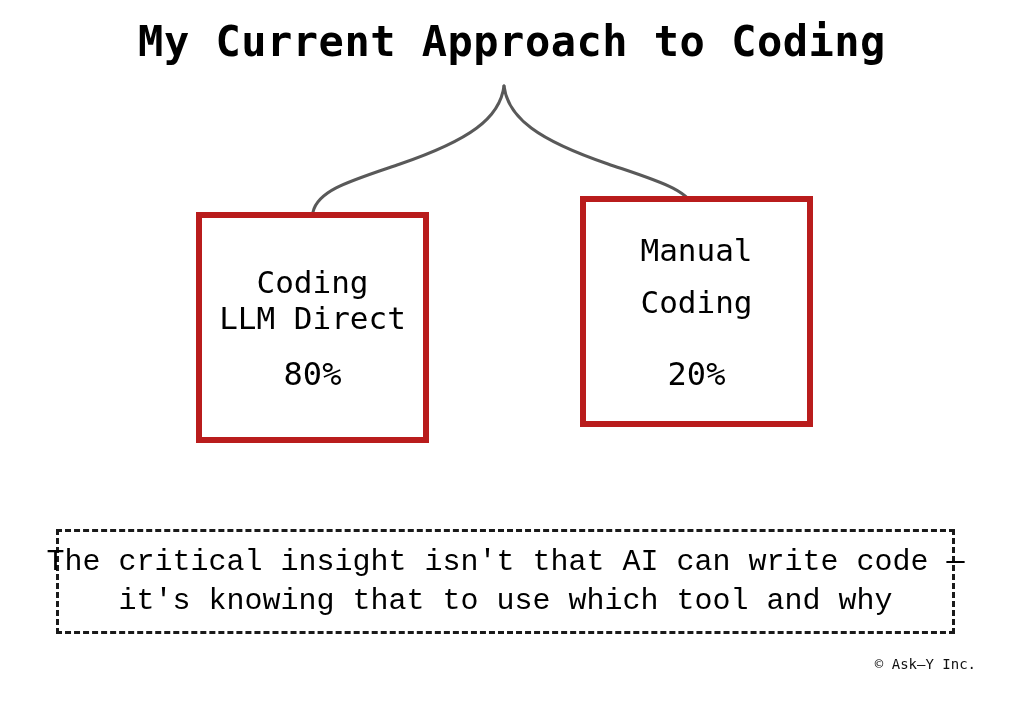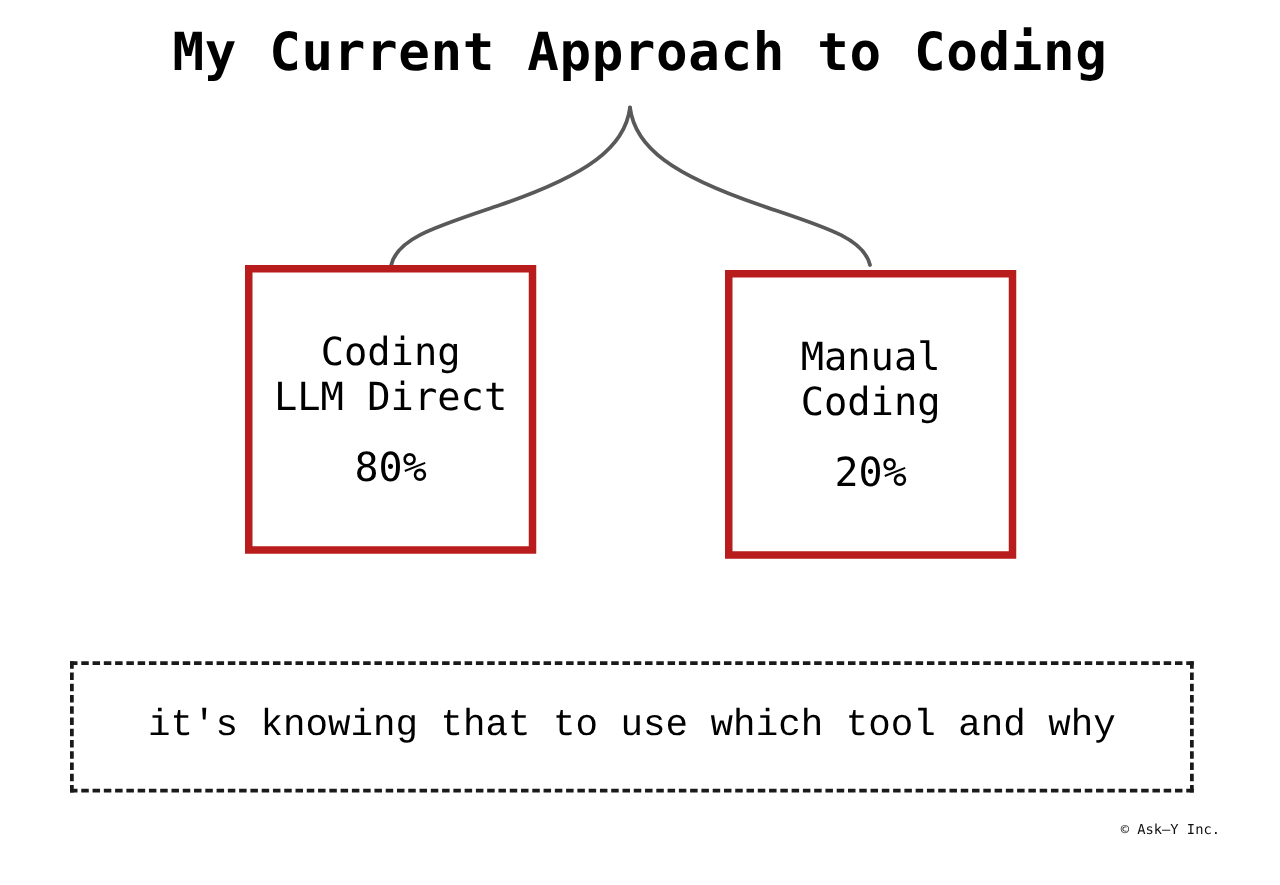--- a/index.html
+++ b/index.html
@@ -54,21 +54,21 @@
     position: absolute;
     box-sizing: border-box;
     background: #ffffff;
     border: 6px solid #b91c1c;
     display: flex;
     flex-direction: column;
     align-items: center;
     justify-content: center;
   }
   .cat-box.left  { left: 196px; top: 212px; width: 233px; height: 231px; }
-  .cat-box.right { left: 580px; top: 216px; width: 233px; height: 231px; }
+  .cat-box.right { left: 580px; top: 196px; width: 233px; height: 231px; gap: 16px; }
 
   .cat-label {
     font-family: "DejaVu Sans Mono", "Liberation Mono", monospace;
     font-weight: normal;
     font-size: 31px;
     line-height: 36px;
     text-align: center;
     white-space: pre;
     color: #000000;
   }
@@ -106,21 +106,21 @@
     white-space: pre;
     color: #000000;
   }
 
   
   .footer-credit {
     position: absolute;
     right: 68px;
     top: 653px;
     font-family: "DejaVu Sans Mono", "Liberation Mono", monospace;
-    font-size: 11px;
+    font-size: 14px;
     line-height: 22px;
     color: #111111;
     white-space: pre;
     text-align: right;
     margin-left: 20px;
   }
 </style>
 </head>
 <body>
 
@@ -143,18 +143,19 @@
     <div class="cat-value">80%</div>
   </div>
 
   <div class="cat-box right">
     <div class="cat-label">Manual</div>
     <div class="cat-label">Coding</div>
     <div class="cat-value">20%</div>
   </div>
 
   <div class="insight-box">
+    <div class="insight-line">The critical insight isn't that AI can write code —</div>
     <div class="insight-line">it's knowing that to use which tool and why</div>
   </div>
 
   <div class="footer-credit">© Ask–Y Inc.</div>
 
 </div>
 
 </body></html>

